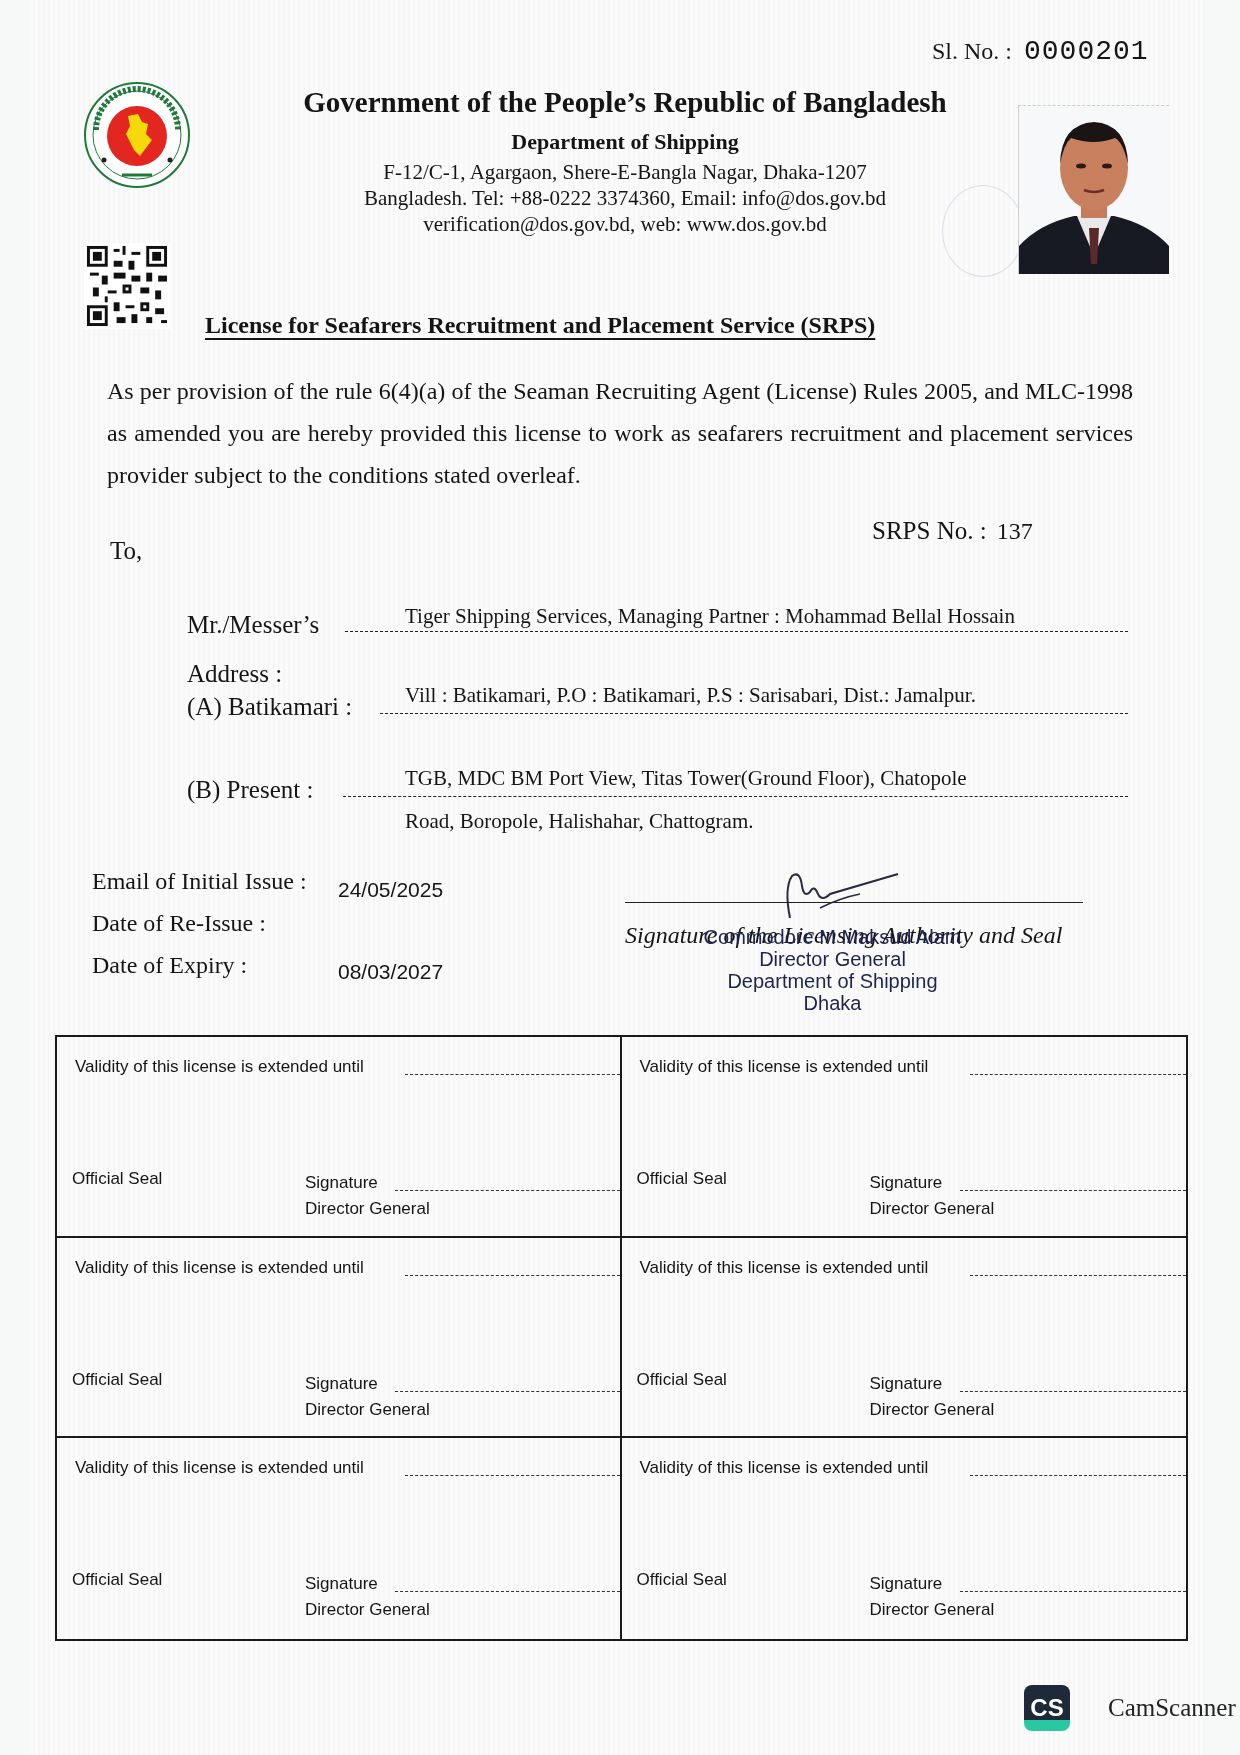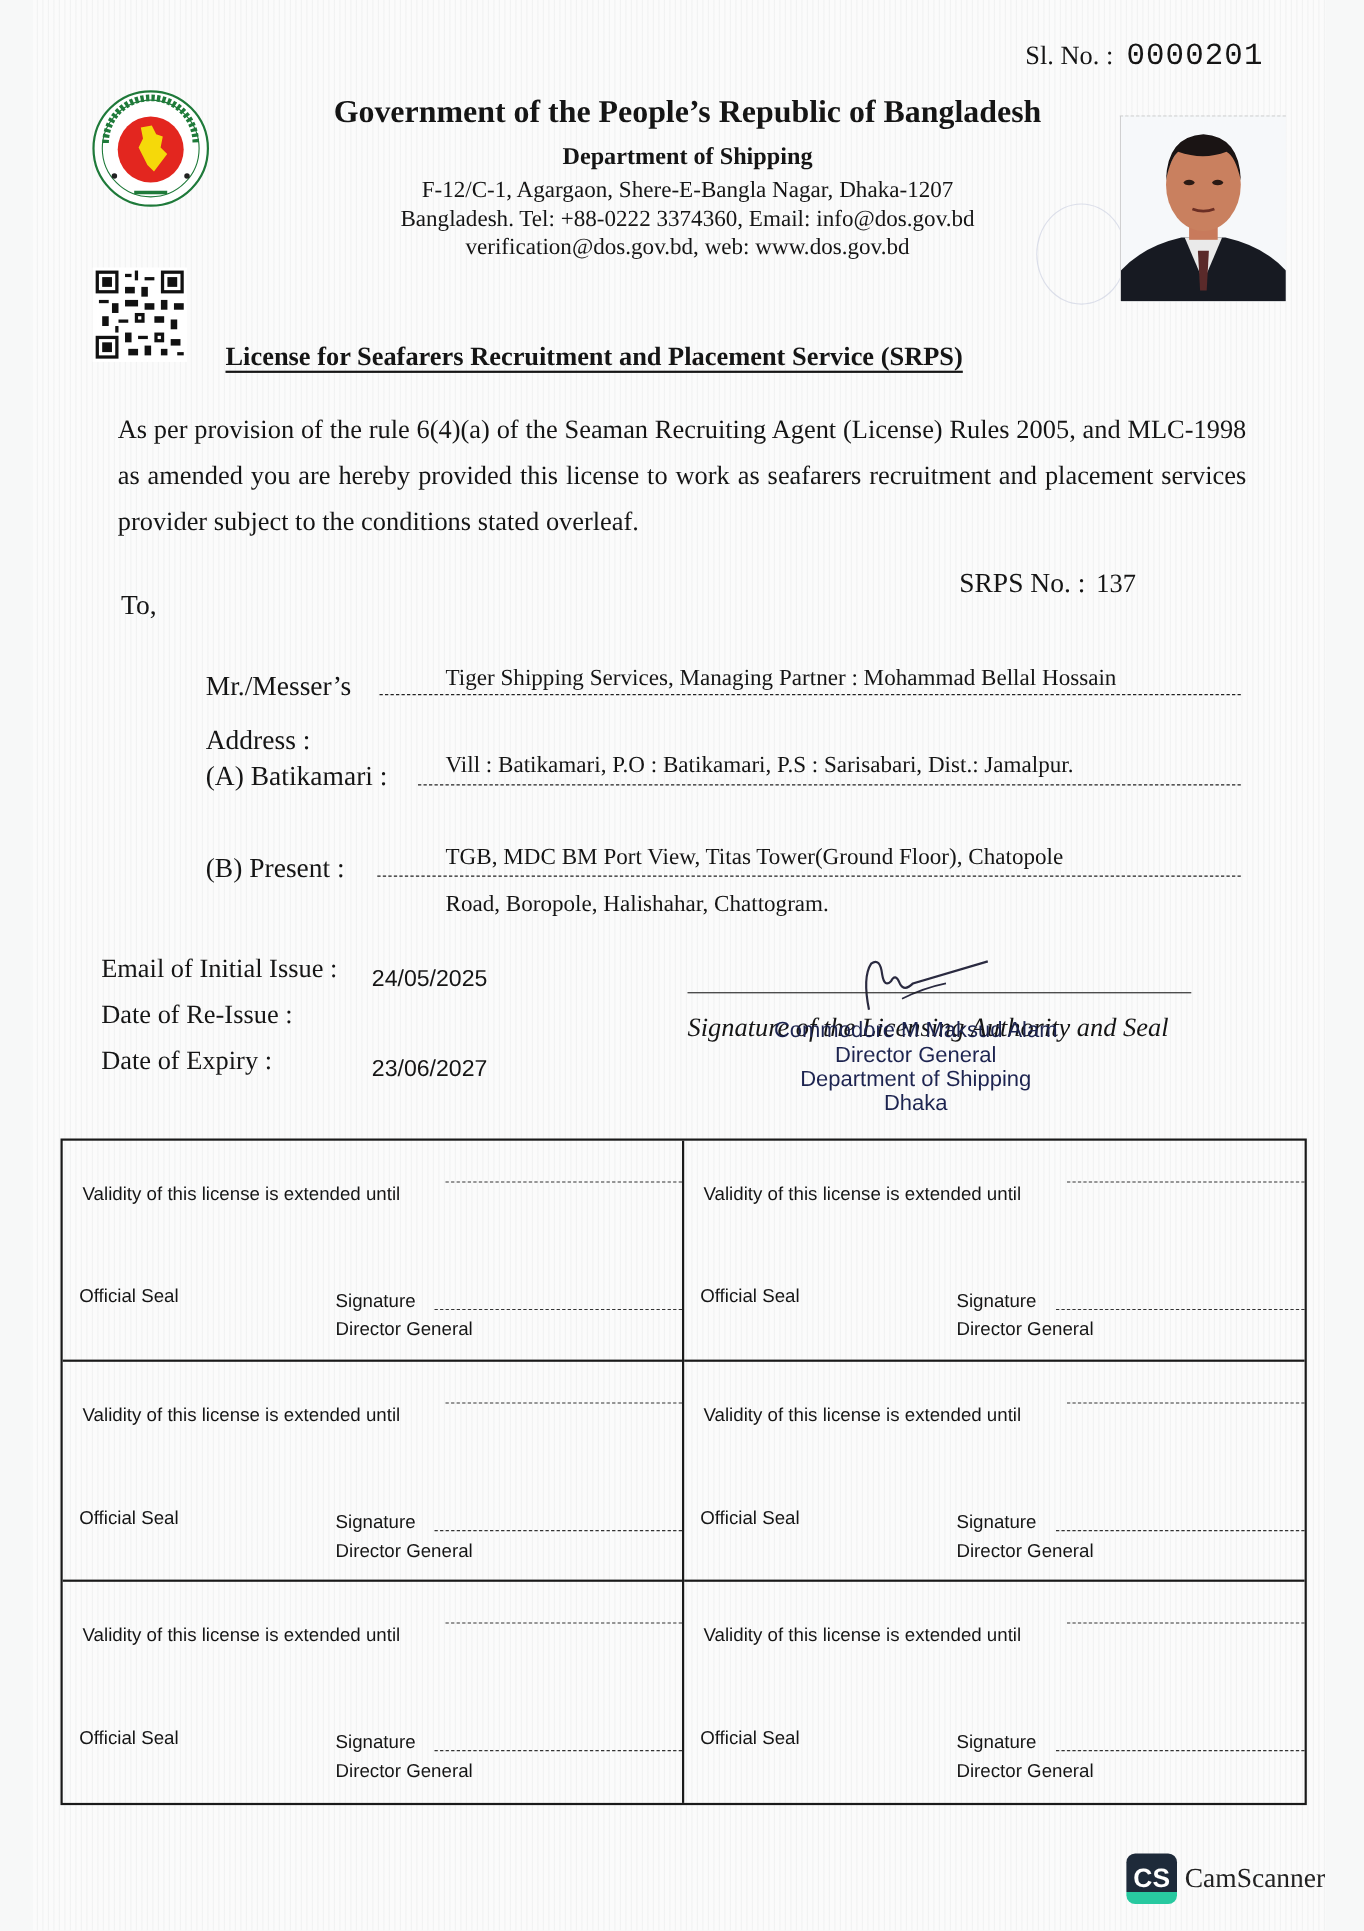--- a/index.html
+++ b/index.html
@@ -36,27 +36,27 @@
     .siglabel { left: 625px; top: 922px; font-size: 24px; font-style: italic; }
     .sigstamp { left: 700px; width: 265px; text-align: center; font-family: "Liberation Sans", sans-serif; font-size: 20px; color: #1d2450; }
     .grid {
       position: absolute; left: 55px; top: 1035px; width: 1129px; height: 602px;
       border: 2px solid #1a1a1a; display: grid; grid-template-columns: 1fr 1fr; grid-template-rows: 1fr 1fr 1fr;
       font-family: "Liberation Sans", sans-serif;
     }
     .cell { position: relative; border-right: 2px solid #1a1a1a; border-bottom: 2px solid #1a1a1a; }
     .cell:nth-child(2n) { border-right: none; }
     .cell:nth-child(n+5) { border-bottom: none; }
-    .cell .validity { position: absolute; left: 18px; top: 20px; font-size: 17px; margin-top: 19px; }
+    .cell .validity { position: absolute; left: 18px; top: 20px; font-size: 17px; }
     .cell .vline { position: absolute; left: 348px; right: 0; top: 37px; border-bottom: 1px dashed #333; }
     .cell .seal { position: absolute; left: 15px; top: 132px; font-size: 17px; }
     .cell .sig { position: absolute; left: 248px; top: 136px; font-size: 17px; }
     .cell .sline { position: absolute; left: 338px; right: 0; top: 153px; border-bottom: 1px dashed #333; }
     .cell .dg { position: absolute; left: 248px; top: 162px; font-size: 17px; }
-    .cs { left: 1024px; top: 1685px; display: flex; align-items: center; }
+    .cs { left: 1024px; top: 1685px; display: flex; align-items: center; gap: 31px; }
     .cs-logo { width: 46px; height: 46px; border-radius: 8px; background: linear-gradient(#1e2a3a 0 76%, #28c9a0 76% 100%); color: #fff; font-family: "Liberation Sans", sans-serif; font-weight: bold; font-size: 24px; display: flex; align-items: center; justify-content: center; }
     .cs-text { margin-left: 7px; font-size: 25px; color: #222; }
   </style>
 </head>
 <body>
 
 <div class="page"></div>
 
 <div class="abs serial">
   <span>Sl. No. :</span><span class="num">0000201</span>
@@ -160,21 +160,21 @@
 <div class="fillline" style="left:343px; top:796px; width:785px;"></div>
 <div class="fillval" style="left:405px; top:766px;">TGB, MDC BM Port View, Titas Tower(Ground Floor), Chatopole</div>
 <div class="fillval" style="left:405px; top:809px;">Road, Boropole, Halishahar, Chattogram.</div>
 
 <div class="dates">
   <div class="lbl" style="top:868px">Email of Initial Issue :</div>
   <div class="val" style="top:878px">24/05/2025</div>
   <div class="lbl" style="top:910px">Date of Re-Issue :</div>
   <div class="val" style="top:912px"></div>
   <div class="lbl" style="top:952px">Date of Expiry :</div>
-  <div class="val" style="top:960px">23/06/2027</div>
+  <div class="val" style="top:960px">08/03/2027</div>
 </div>
 
 <svg class="abs" style="left:780px; top:868px;" width="130" height="60" viewBox="0 0 130 60">
   <path d="M10 50 Q4 20 12 8 Q20 2 22 18 Q24 30 30 24 Q34 16 38 26 Q42 34 50 26 L118 6" stroke="#2a2a40" stroke-width="2" fill="none"></path>
   <path d="M40 40 Q60 30 80 26" stroke="#2a2a40" stroke-width="1.5" fill="none"></path>
 </svg>
 <div class="abs sigline"></div>
 <div class="abs siglabel">Signature of the Licensing Authority and Seal</div>
 <div class="abs sigstamp" style="top:926px;">Commodore M Maksud Alam</div>
 <div class="abs sigstamp" style="top:948px;">Director General</div>

